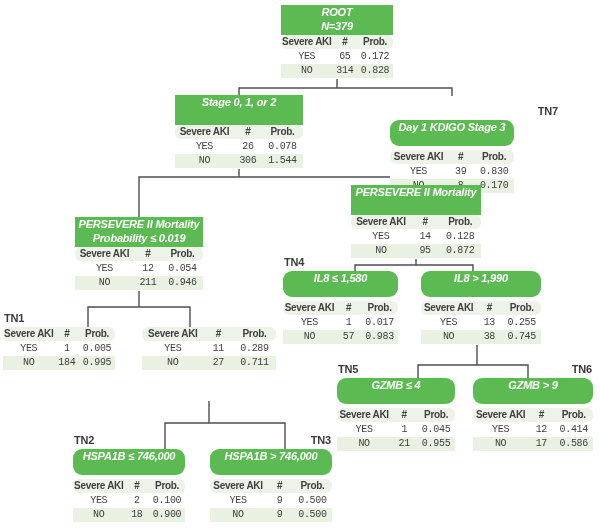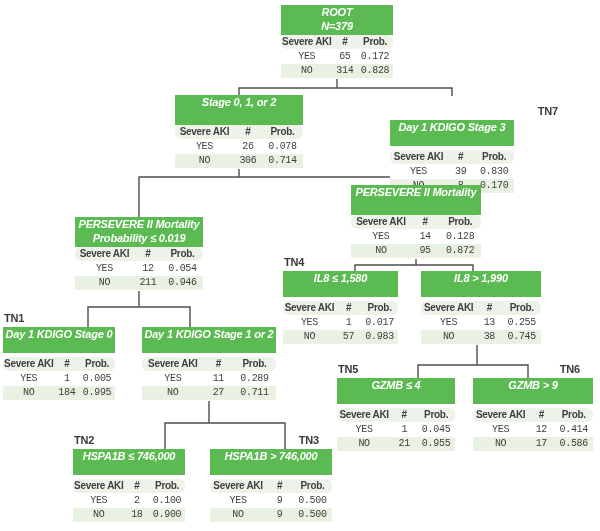--- a/index.html
+++ b/index.html
@@ -8,36 +8,36 @@
     font-family:"Liberation Sans", sans-serif;
   }
   #wires{position:absolute;left:0;top:0;width:600px;height:531px;}
   .node{position:absolute;}
   .node-header{
     background:var(--green,#5bba51);
     color:#ffffff;font-weight:bold;font-size:11px;line-height:14px;
     text-align:center;letter-spacing:-0.2px;
     height:30px;display:flex;flex-direction:column;font-style:italic;
   }
-  .node-header.one-line{height:26px;margin-bottom:4px;}
+  .node-header.one-line{height:26px;margin-bottom:4px;border-radius:9px;}
   .node-table{font-size:10px;color:#3f3f3f;letter-spacing:-0.3px;}
   .row{
     display:grid;grid-template-columns:46% 22% 32%;
     height:13.9px;line-height:13.9px;margin-bottom:0.8px;
   }
   .row span{text-align:center;white-space:nowrap;overflow:visible;}
   .row.head{background:var(--tint-a,#edf3e8);font-weight:bold;border-radius:6px;}
   .row.yes{background:#ffffff;font-family:Liberation Mono, monospace;}
   .row.no{background:var(--tint-b,#e8f1e2);font-family:Liberation Mono, monospace;}
   .tn-label{
     position:absolute;top:-15px;font-size:11px;font-weight:bold;color:#3a3a3a;
     letter-spacing:-0.2px;
   }
   .tn-left{left:1px;}
-  .tn-right{right:13px;}
+  .tn-right{right:1px;}
   .tn-right-out{right:-44px;}
   
   .n-root{left:281px;top:5px;width:112px;}
   .n-kdigo012{left:175px;top:95px;width:128px;}
   .n-kdigo3{left:390px;top:96px;width:124px;margin-top:24px;}
   .n-pers-le{left:75px;top:217px;width:128px;}
   .n-pers-gt{left:351px;top:185px;width:130px;}
   .n-kdigo0{left:3px;top:327px;width:112px;}
   .n-kdigo12{left:142px;top:327px;width:134px;}
   .n-il8-le{left:283px;top:271px;width:115px;}
@@ -112,21 +112,21 @@
         <span>Prob.</span>
       </div>
       <div class="row yes">
         <span>YES</span>
         <span>26</span>
         <span>0.078</span>
       </div>
       <div class="row no">
         <span>NO</span>
         <span>306</span>
-        <span>0.714</span>
+        <span>1.544</span>
       </div>
     </div>
   </div>
 
   <div class="node n-kdigo3">
     <div class="tn-label tn-right-out">TN7</div>
     <div class="node-header one-line">
           <div>Day 1 KDIGO Stage 3</div>
         </div>
     <div class="node-table">
@@ -192,23 +192,20 @@
       <div class="row no">
         <span>NO</span>
         <span>95</span>
         <span>0.872</span>
       </div>
     </div>
   </div>
 
   <div class="node n-kdigo0">
     <div class="tn-label tn-left">TN1</div>
-    <div class="node-header one-line">
-          <div>Day 1 KDIGO Stage 0</div>
-        </div>
     <div class="node-table">
       <div class="row head">
         <span>Severe AKI</span>
         <span>#</span>
         <span>Prob.</span>
       </div>
       <div class="row yes">
         <span>YES</span>
         <span>1</span>
         <span>0.005</span>
@@ -216,23 +213,20 @@
       <div class="row no">
         <span>NO</span>
         <span>184</span>
         <span>0.995</span>
       </div>
     </div>
   </div>
 
   <div class="node n-kdigo12">
 
-    <div class="node-header one-line">
-          <div>Day 1 KDIGO Stage 1 or 2</div>
-        </div>
     <div class="node-table">
       <div class="row head">
         <span>Severe AKI</span>
         <span>#</span>
         <span>Prob.</span>
       </div>
       <div class="row yes">
         <span>YES</span>
         <span>11</span>
         <span>0.289</span>

